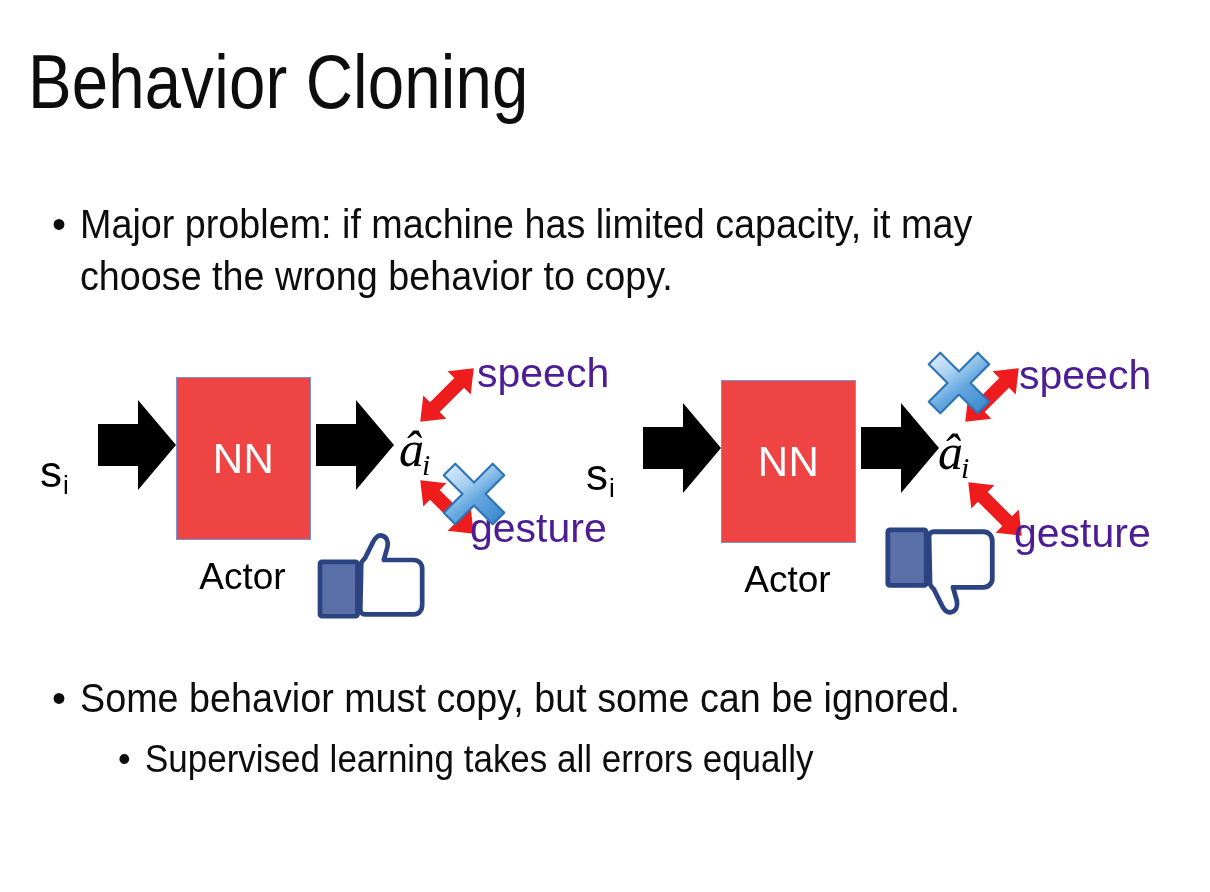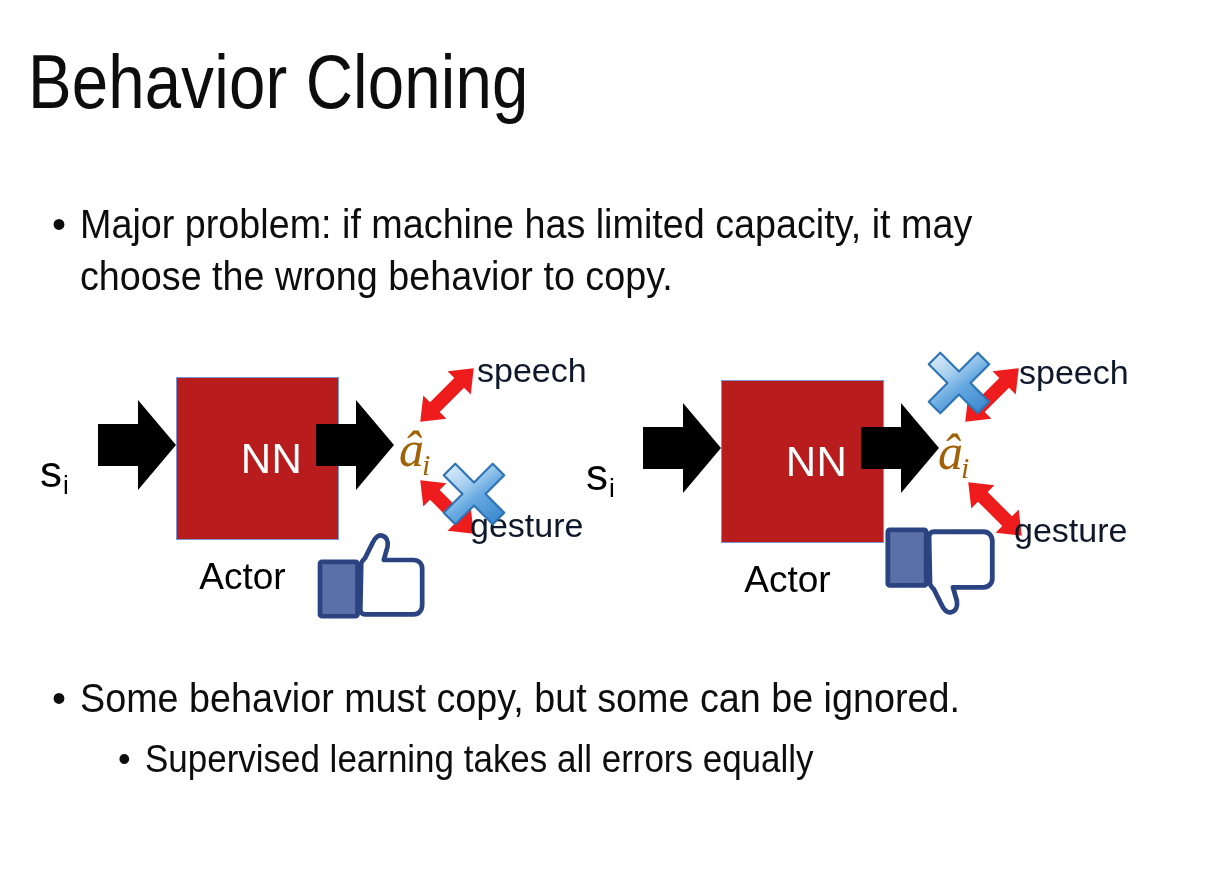--- a/index.html
+++ b/index.html
@@ -94,55 +94,54 @@
   }
   .state-label sub {
     font-size: 26px;
     vertical-align: baseline;
     position: relative;
     top: 7px;
     left: 1px;
   }
 
   .nn-box {
-    background: #b91c1c;
+    background: #ef4444;
     border: 1px solid #7595D6;
     display: flex;
     align-items: center;
     justify-content: center;
-    padding-left: 28px;
   }
   .nn-text {
     color: #ffffff;
     font-size: 42px;
     letter-spacing: 0.5px;
   }
   .actor-label {
     font-size: 37px;
     color: #000;
     text-align: center;
     white-space: nowrap;
   }
   .action-label {
     font-family: "Liberation Serif", serif;
     font-style: italic;
     font-size: 50px;
-    color: #a16207;
+    color: #000000;
     white-space: nowrap;
     line-height: 1;
   }
   .action-label .sub {
     font-size: 30px;
     position: relative;
     top: 9px;
     left: -2px;
   }
   .io-label {
-    font-size: 34px;
-    color: #0f172a;
+    font-size: 41px;
+    color: #4c1d95;
     white-space: nowrap;
     line-height: 1;
   }
   svg { overflow: visible; display: block; }
 </style>
 </head>
 <body>
 
 <div id="slide">
 

